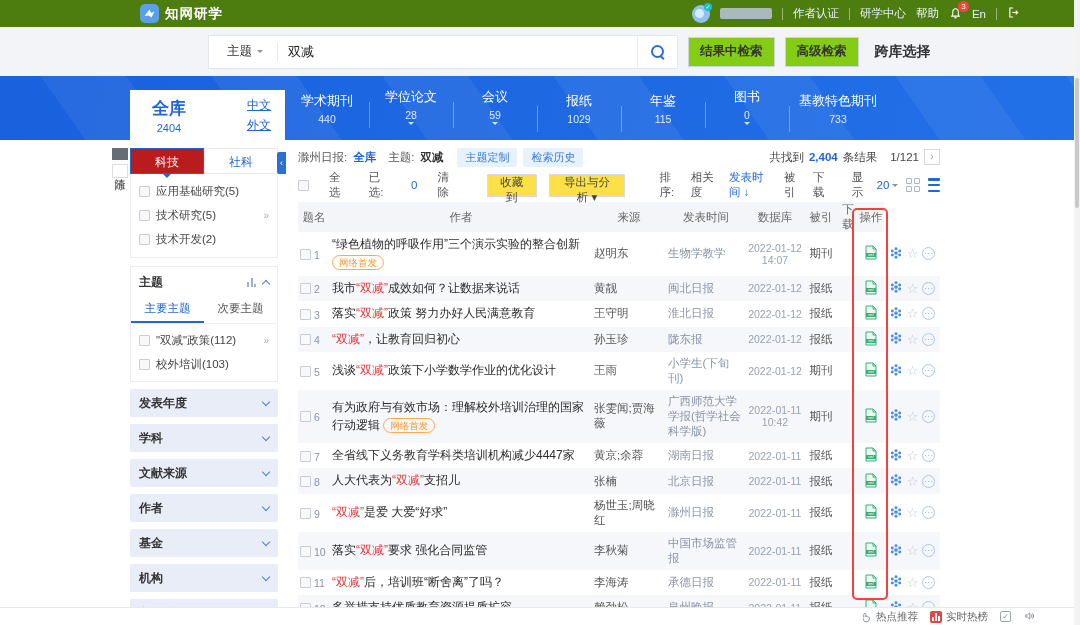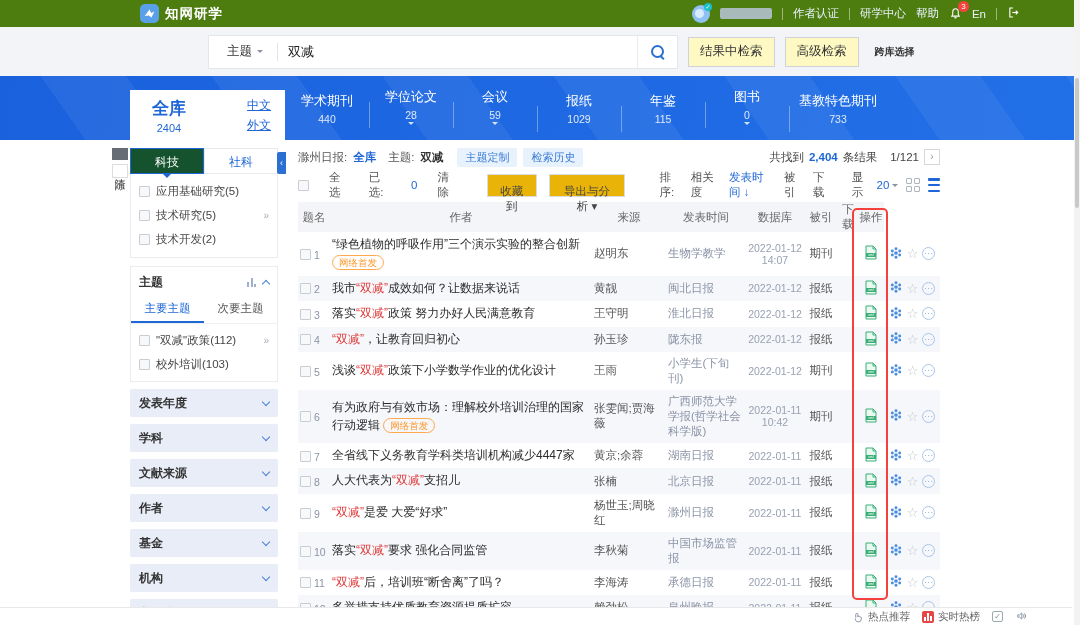--- a/index.html
+++ b/index.html
@@ -25,22 +25,22 @@
   
   .searchrow { height:49px; background:#f2f4f8; display:flex; align-items:center; padding-left:208px; gap:10px; }
   .searchbox { display:flex; align-items:stretch; width:470px; height:34px; background:#fff; border:1px solid #e3e6ea; }
   .field-sel { display:flex; align-items:center; gap:5px; padding:0 14px 0 18px; font-size:12.5px; color:#333; cursor:pointer; }
   .vline { width:1px; background:#e3e6ea; margin:7px 0; }
   .searchbox input { flex:1; border:0; outline:none; font-size:13px; color:#222; padding:0 10px; font-family:inherit; background:transparent; }
   .search-btn { width:40px; border:0; border-left:1px solid #e9ebee; background:#fff; cursor:pointer; display:flex; align-items:center; justify-content:center; }
   .mag { position:relative; width:13px; height:13px; }
   .mag::before { content:""; position:absolute; left:0; top:0; width:9px; height:9px; border:2px solid #2a6fd2; border-radius:50%; }
   .mag::after { content:""; position:absolute; left:10px; top:10px; width:5px; height:2px; background:#2a6fd2; transform:rotate(45deg); transform-origin:0 0; }
-  .sbtn { height:30px; padding:0 11px; background:#fef9c3; border:1px solid #cfd3d9; font-size:12.5px; color:#333; cursor:pointer; font-family:inherit; }
-  .crossdb { font-size:10px; color:#333; font-weight:bold; margin-left:6px; cursor:pointer; }
+  .sbtn { height:30px; padding:0 11px; background:#84cc16; border:1px solid #cfd3d9; font-size:12.5px; color:#333; cursor:pointer; font-family:inherit;font-weight:bold; }
+  .crossdb { font-size:14px; color:#333; font-weight:bold; margin-left:6px; cursor:pointer; }
 
   
   .dbnav { position:relative; height:64px; background:linear-gradient(100deg,#1a61dd,#2270e8);
     overflow:hidden; display:flex; align-items:flex-end; padding-left:130px; }
   .dbnav::before { content:""; position:absolute; inset:0;
     background:repeating-linear-gradient(55deg, rgba(255,255,255,0) 0 70px, rgba(255,255,255,.06) 70px 140px); }
   .tab-total { position:relative; z-index:1; width:155px; height:50px; background:#fff; display:flex; align-items:center; justify-content:space-between; padding:0 14px 0 22px; }
   .tab-total .big { color:#1f66d6; font-size:17px; font-weight:bold; text-align:center; }
   .tab-total .cnt { color:#1f66d6; font-size:11px; text-align:center; margin-top:2px; }
   .lang-links { display:flex; flex-direction:column; gap:3px; }
@@ -56,21 +56,21 @@
   .content { position:relative; display:flex; height:468px; }
   .rail { width:16px; margin-left:112px; padding-top:8px; display:flex; flex-direction:column; gap:4px; }
   .railbtn { width:16px; padding:4px 0; writing-mode:vertical-rl; text-orientation:upright; font-size:11px; letter-spacing:2px; text-align:center; cursor:pointer; }
   .railbtn.dark { background:#666d75; color:#fff; }
   .railbtn.lite { background:#fff; color:#555; border:1px solid #ddd; }
 
   aside.filters { position:relative; width:156px; margin-left:2px; padding-top:8px; overflow:hidden; }
   .collapse-tab { position:absolute; right:0; top:12px; width:9px; height:22px; background:#2a6fd2; color:#fff; font-size:9px; line-height:22px; text-align:center; border-radius:2px 0 0 2px; cursor:pointer; z-index:3; }
   .ftabs { display:flex; width:148px; position:relative; }
   .ftab { flex:1; height:26px; line-height:26px; text-align:center; font-size:12px; cursor:pointer; background:#fff; color:#1f66d6; border:1px solid #e7e9ee; }
-  .ftab.active { background:#14532d; color:#fff; border-color:#1f66d6; }
+  .ftab.active { background:#b91c1c; color:#fff; border-color:#1f66d6; }
   .ftab-caret { position:absolute; left:33px; top:26px; width:0; height:0; border:4px solid transparent; border-top-color:#1f66d6; z-index:2; }
   .fbox { width:148px; background:#fff; border:1px solid #ebedf1; border-top:0; padding:10px 8px 8px; }
   .chkrow { position:relative; display:flex; align-items:center; gap:6px; font-size:11.5px; color:#444; margin-bottom:9px; }
   .chkrow:last-child { margin-bottom:2px; }
   .cbox { width:11px; height:11px; border:1px solid #c9ccd2; background:#f7f8fa; border-radius:1px; flex:0 0 auto; cursor:pointer; }
   .more-arrow { position:absolute; right:0; color:#aab; font-size:10px; cursor:pointer; }
   .topicbox { width:148px; background:#fff; border:1px solid #ebedf1; margin-top:8px; }
   .topic-head { display:flex; align-items:center; justify-content:space-between; padding:7px 8px 5px; }
   .topic-head .t { font-size:12px; font-weight:bold; color:#333; }
   .topic-head .icons { display:flex; align-items:center; gap:7px; }
@@ -91,21 +91,21 @@
   .resultbar { display:flex; align-items:center; height:22px; font-size:11.5px; color:#555; gap:6px; }
   .resultbar b.blue { color:#1f66d6; }
   .resultbar .q { color:#333; font-weight:bold; }
   .chip { background:#e8f2fd; color:#3a7bd5; font-size:11px; padding:2px 8px; border-radius:2px; cursor:pointer; }
   .resultbar .right { margin-left:auto; display:flex; align-items:center; gap:5px; color:#444; }
   .resultbar .right .cnt { color:#1f66d6; font-weight:bold; }
   .pgbtn { width:16px; height:16px; border:1px solid #d5d8dd; background:#fff; color:#999; font-size:10px; line-height:14px; text-align:center; cursor:pointer; }
 
   .toolbar { display:flex; align-items:center; height:30px; font-size:11.5px; color:#555; gap:20px; margin-top:2px; }
   .toolbar .blue { color:#1f66d6; }
-  .tbtn { height:23px; padding:9px 9px; background:#eab308; border:1px solid #d9dce1; font-size:11.5px; color:#444; cursor:pointer; font-family:inherit; }
+  .tbtn { height:23px; padding:0 9px; background:#fde047; border:1px solid #d9dce1; font-size:11.5px; color:#444; cursor:pointer; font-family:inherit; }
   .tbtn + .tbtn { margin-left:-8px; }
   .sortgrp { margin-left:14px; display:flex; gap:10px; align-items:center; }
   .sort { cursor:pointer; }
   .sort.active { color:#1f66d6; }
   .toolbar .rightgrp { margin-left:auto; display:flex; align-items:center; gap:8px; }
   .sel20 { color:#1f66d6; display:flex; align-items:center; gap:3px; cursor:pointer; }
   .caret-d { width:0; height:0; border:3.5px solid transparent; border-top-color:#8a93a6; margin-top:3px; }
   .icon-grid { width:15px; height:15px; display:grid; grid-template-columns:6px 6px; grid-template-rows:6px 6px; gap:2px; cursor:pointer; }
   .icon-grid i { border:1.5px solid #aeb4bd; border-radius:1px; }
   .icon-list { width:16px; height:14px; display:flex; flex-direction:column; justify-content:space-between; cursor:pointer; }
@@ -125,21 +125,21 @@
   td.date { text-align:center; color:#98a1b3; font-size:10.5px; }
   td.db { text-align:center; color:#555; }
   td.dl, td.ops, td.cit { text-align:center; }
   .ops-wrap { display:flex; align-items:center; justify-content:center; gap:4px; }
   .star { color:#c3c7cf; font-size:13px; cursor:pointer; line-height:1; }
   .more-cir { width:13px; height:13px; border:1px solid #a9c6ea; border-radius:50%; color:#7fa9dc; font-size:8px; line-height:11px; text-align:center; letter-spacing:.5px; cursor:pointer; }
 
   .red-annot { position:absolute; left:554px; top:68px; width:36px; height:392px; border:2.5px solid #f5413d; border-radius:5px; pointer-events:none; z-index:6; }
 
   
-  .footbar { position:absolute; left:0; right:8px; bottom:0; height:18px; background:#fff; border-top:1px solid #e8e8e8; display:flex; align-items:center; justify-content:flex-end; gap:12px; padding-right:44px; font-size:10.5px; color:#666;margin-top:6px; }
+  .footbar { position:absolute; left:0; right:0; bottom:0; height:18px; background:#fff; border-top:1px solid #e8e8e8; display:flex; align-items:center; justify-content:flex-end; gap:12px; padding-right:44px; font-size:10.5px; color:#666;margin-top:6px; }
   .footbar .fitem { display:flex; align-items:center; gap:4px; cursor:pointer; }
   .hotbars { width:12px; height:12px; background:#e64545; border-radius:2px; display:flex; align-items:flex-end; justify-content:center; gap:1px; padding:2px 1px; }
   .hotbars i { width:2px; background:#fff; display:block; }
   .chkic { width:11px; height:11px; border:1px solid #9aa; border-radius:2px; color:#889; font-size:8px; line-height:10px; text-align:center; }
 
   .vscroll { position:absolute; right:0; top:0; width:6px; height:625px; background:#f3f3f3; }
   .vscroll .thumb { position:absolute; top:78px; left:1px; width:4px; height:130px; border-radius:2px; background:#c9c9c9; }
 </style>
 </head>
 <body>

